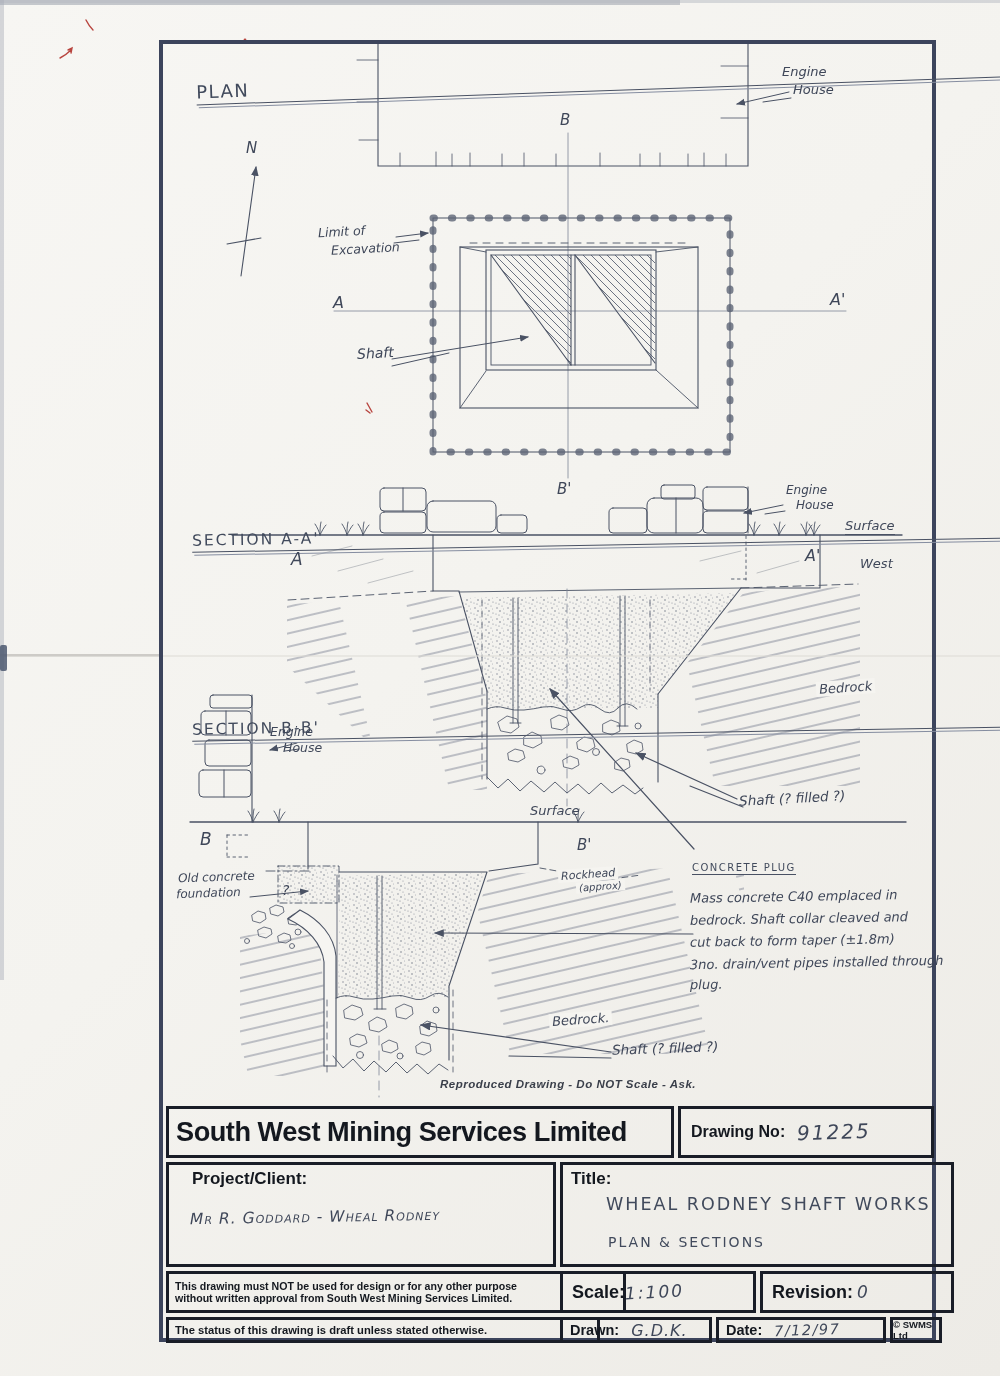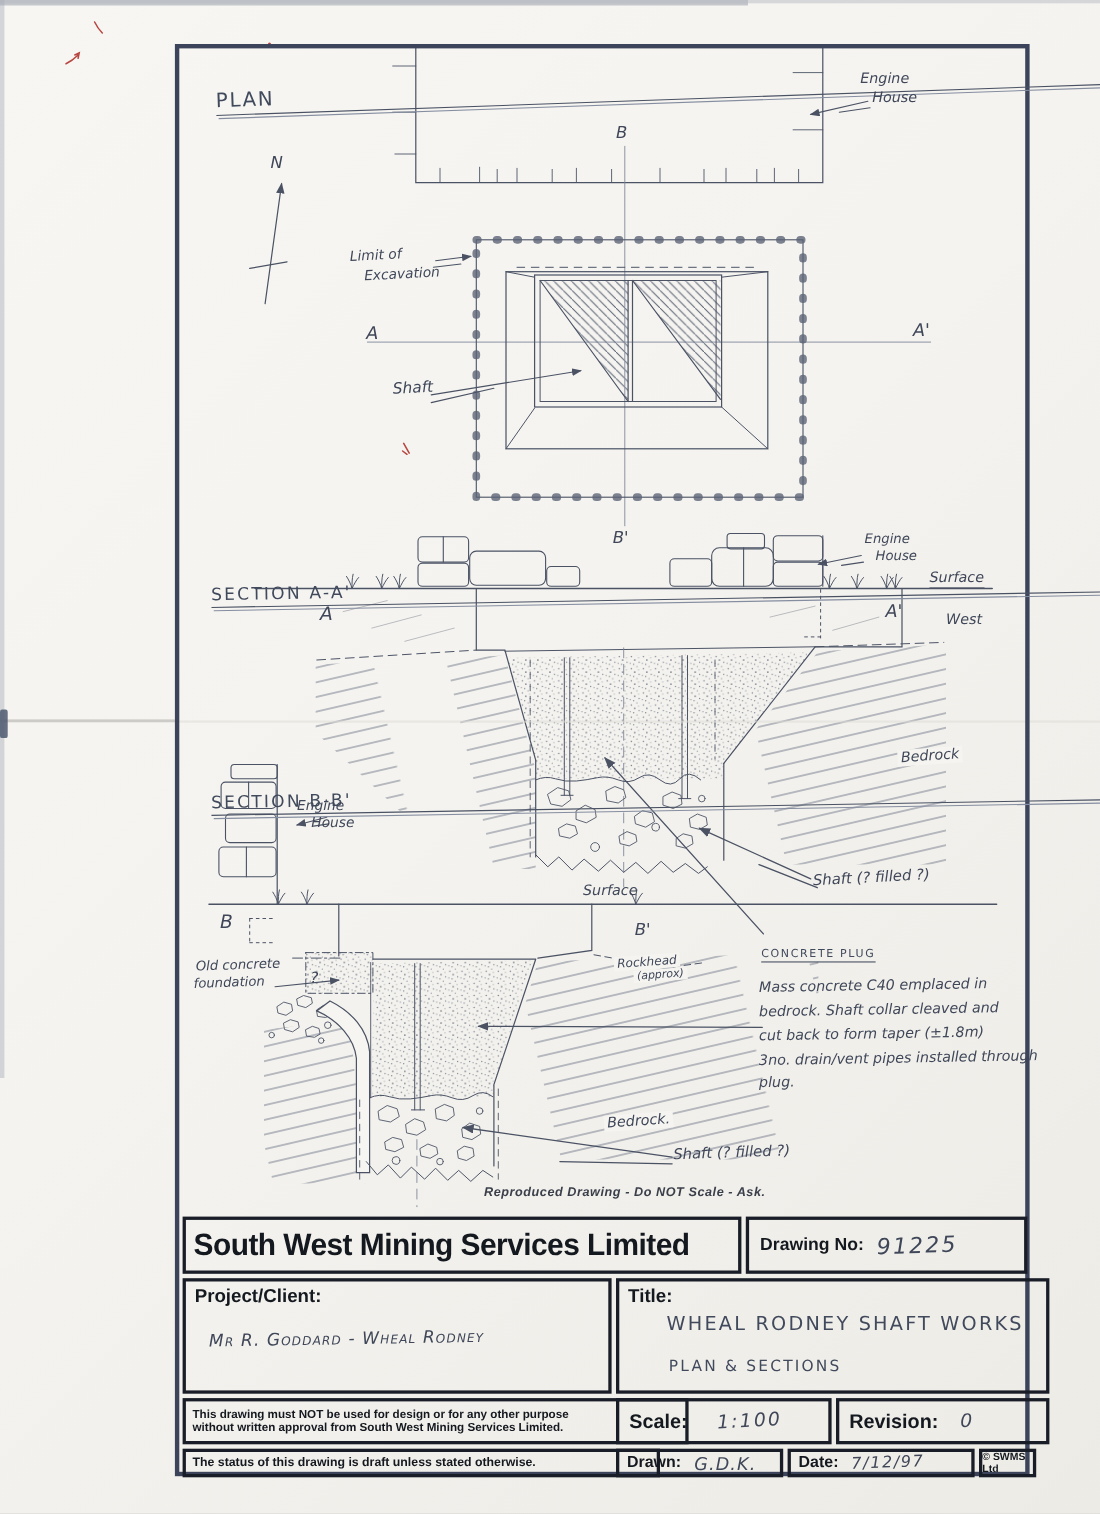--- a/index.html
+++ b/index.html
@@ -268,40 +268,40 @@
   <div class="lbl prt" style="left:440px;top:1078px;font-size:11.5px;font-style:italic;font-weight:bold;color:#3a3f4a;letter-spacing:.5px;">Reproduced Drawing  -  Do NOT Scale  -  Ask.</div>
 
   <div class="cell" style="left:166px;top:1106px;width:508px;height:52px;padding-left:7px;">
     <span class="prt" style="font-size:28px;font-weight:bold;letter-spacing:-.5px;transform:scaleX(.97);transform-origin:left;">South West Mining Services Limited</span>
   </div>
   <div class="cell" style="left:678px;top:1106px;width:256px;height:52px;padding-left:10px;gap:12px;">
     <span class="bl prt" style="font-size:16px;">Drawing No:</span>
     <span class="hw" style="font-size:20px;letter-spacing:2px;transform:rotate(-2deg);">91225</span>
   </div>
 
-  <div class="cell" style="left:166px;top:1162px;width:390px;height:105px;align-items:flex-start;padding:4px 8px;">
+  <div class="cell" style="left:166px;top:1162px;width:390px;height:105px;align-items:flex-start;padding:4px 23px;">
     <span class="bl prt" style="font-size:17px;">Project/Client:</span>
   </div>
   <div class="lbl hw" style="left:190px;top:1208px;font-size:15.5px;font-variant:small-caps;letter-spacing:1px;transform:rotate(-1deg);">Mr R. Goddard  -  Wheal Rodney</div>
 
   <div class="cell" style="left:560px;top:1162px;width:394px;height:105px;align-items:flex-start;padding:4px 8px;">
     <span class="bl prt" style="font-size:17px;">Title:</span>
   </div>
   <div class="lbl hwc" style="left:606px;top:1194px;font-size:17.5px;letter-spacing:2px;">WHEAL RODNEY SHAFT WORKS</div>
   <div class="lbl hwc" style="left:608px;top:1234px;font-size:14px;letter-spacing:2px;">PLAN &amp; SECTIONS</div>
 
   <div class="cell" style="left:166px;top:1271px;width:460px;height:42px;flex-direction:column;align-items:flex-start;justify-content:center;padding:2px 6px;">
     <span class="bl prt" style="font-size:10.6px;">This drawing must NOT be used for design or for any other purpose</span>
     <span class="bl prt" style="font-size:10.6px;">without written approval from South West Mining Services Limited.</span>
   </div>
-  <div class="cell" style="left:560px;top:1271px;width:196px;height:42px;padding-left:9px;gap:27px;text-align:center;">
+  <div class="cell" style="left:560px;top:1271px;width:196px;height:42px;padding-left:9px;gap:0;text-align:center;">
     <span class="bl prt" style="font-size:18px;">Scale:</span>
     <span class="hw" style="font-size:17px;letter-spacing:2px;transform:rotate(-3deg);">1:100</span>
   </div>
-  <div class="cell" style="left:760px;top:1271px;width:194px;height:42px;padding-left:9px;gap:20px;">
+  <div class="cell" style="left:760px;top:1271px;width:194px;height:42px;padding-left:9px;gap:4px;">
     <span class="bl prt" style="font-size:18px;">Revision:</span>
     <span class="hw" style="font-size:17px;">0</span>
   </div>
 
   <div class="cell" style="left:166px;top:1317px;width:434px;height:26px;padding:0 6px;">
     <span class="bl prt" style="font-size:11.2px;">The status of this drawing is draft unless stated otherwise.</span>
   </div>
   <div class="cell" style="left:560px;top:1317px;width:152px;height:26px;padding-left:7px;gap:12px;">
     <span class="bl prt" style="font-size:14.5px;">Drawn:</span>
     <span class="hw" style="font-size:16px;letter-spacing:1px;">G.D.K.</span>

